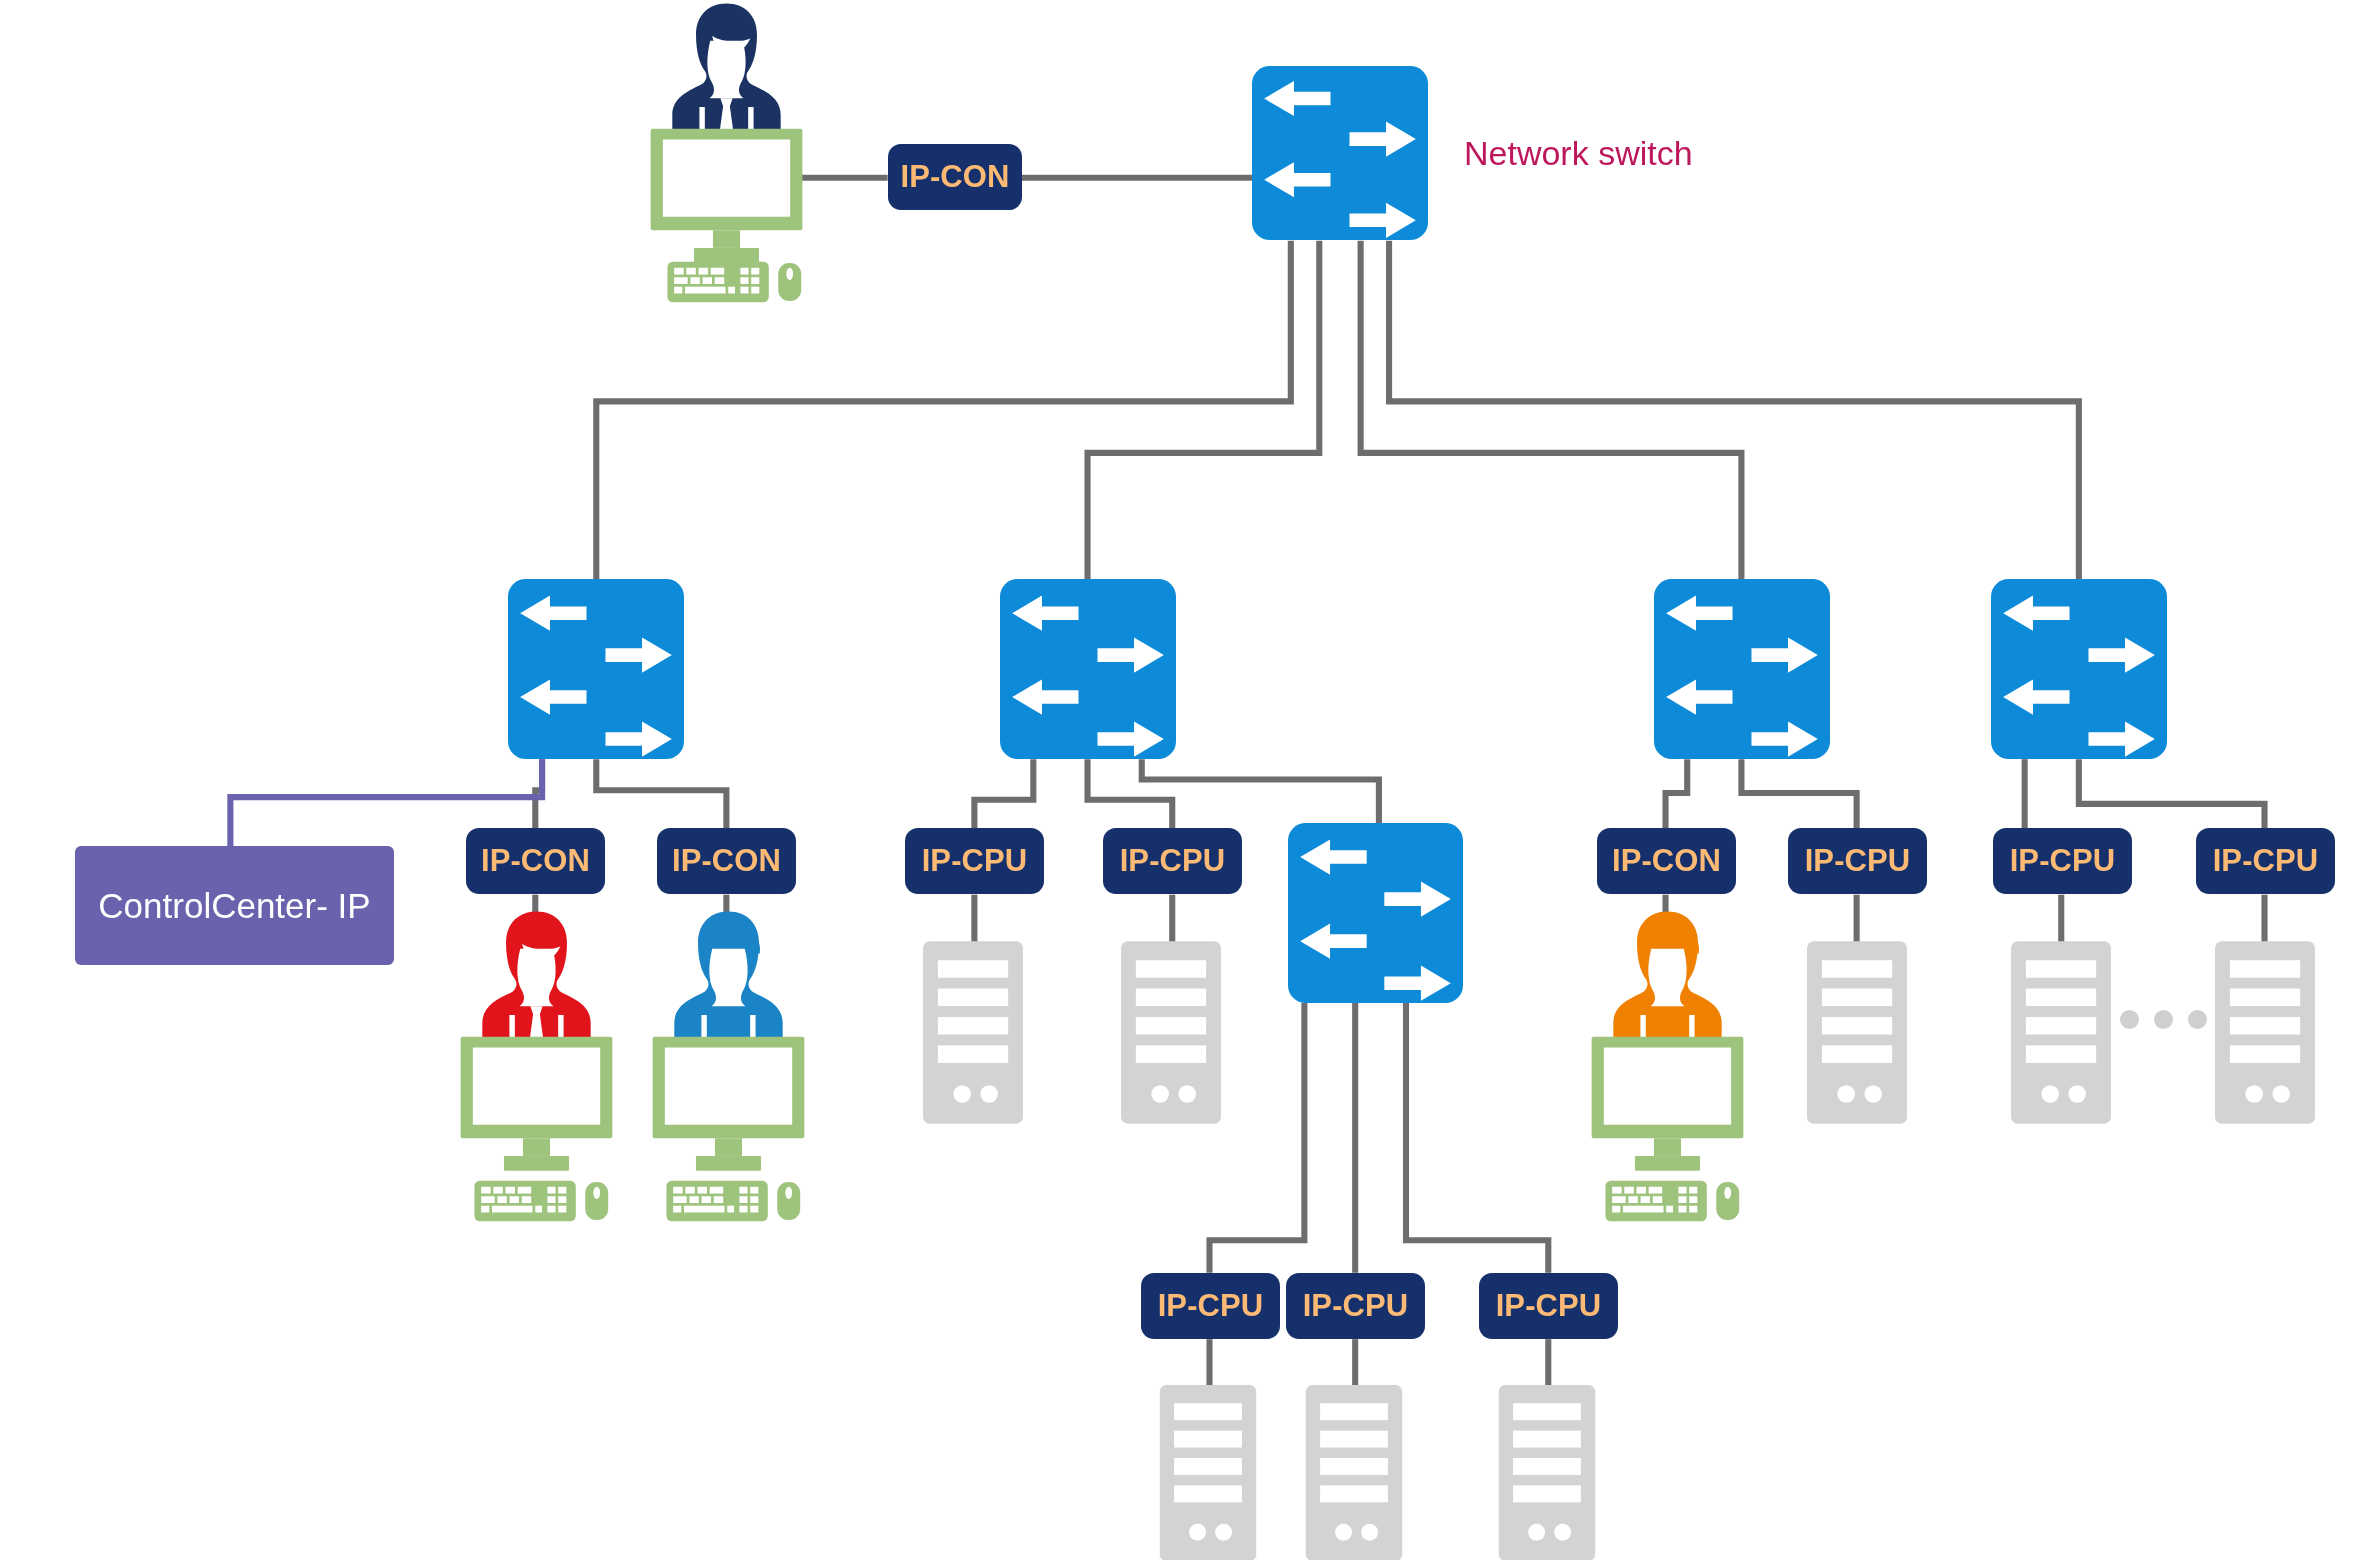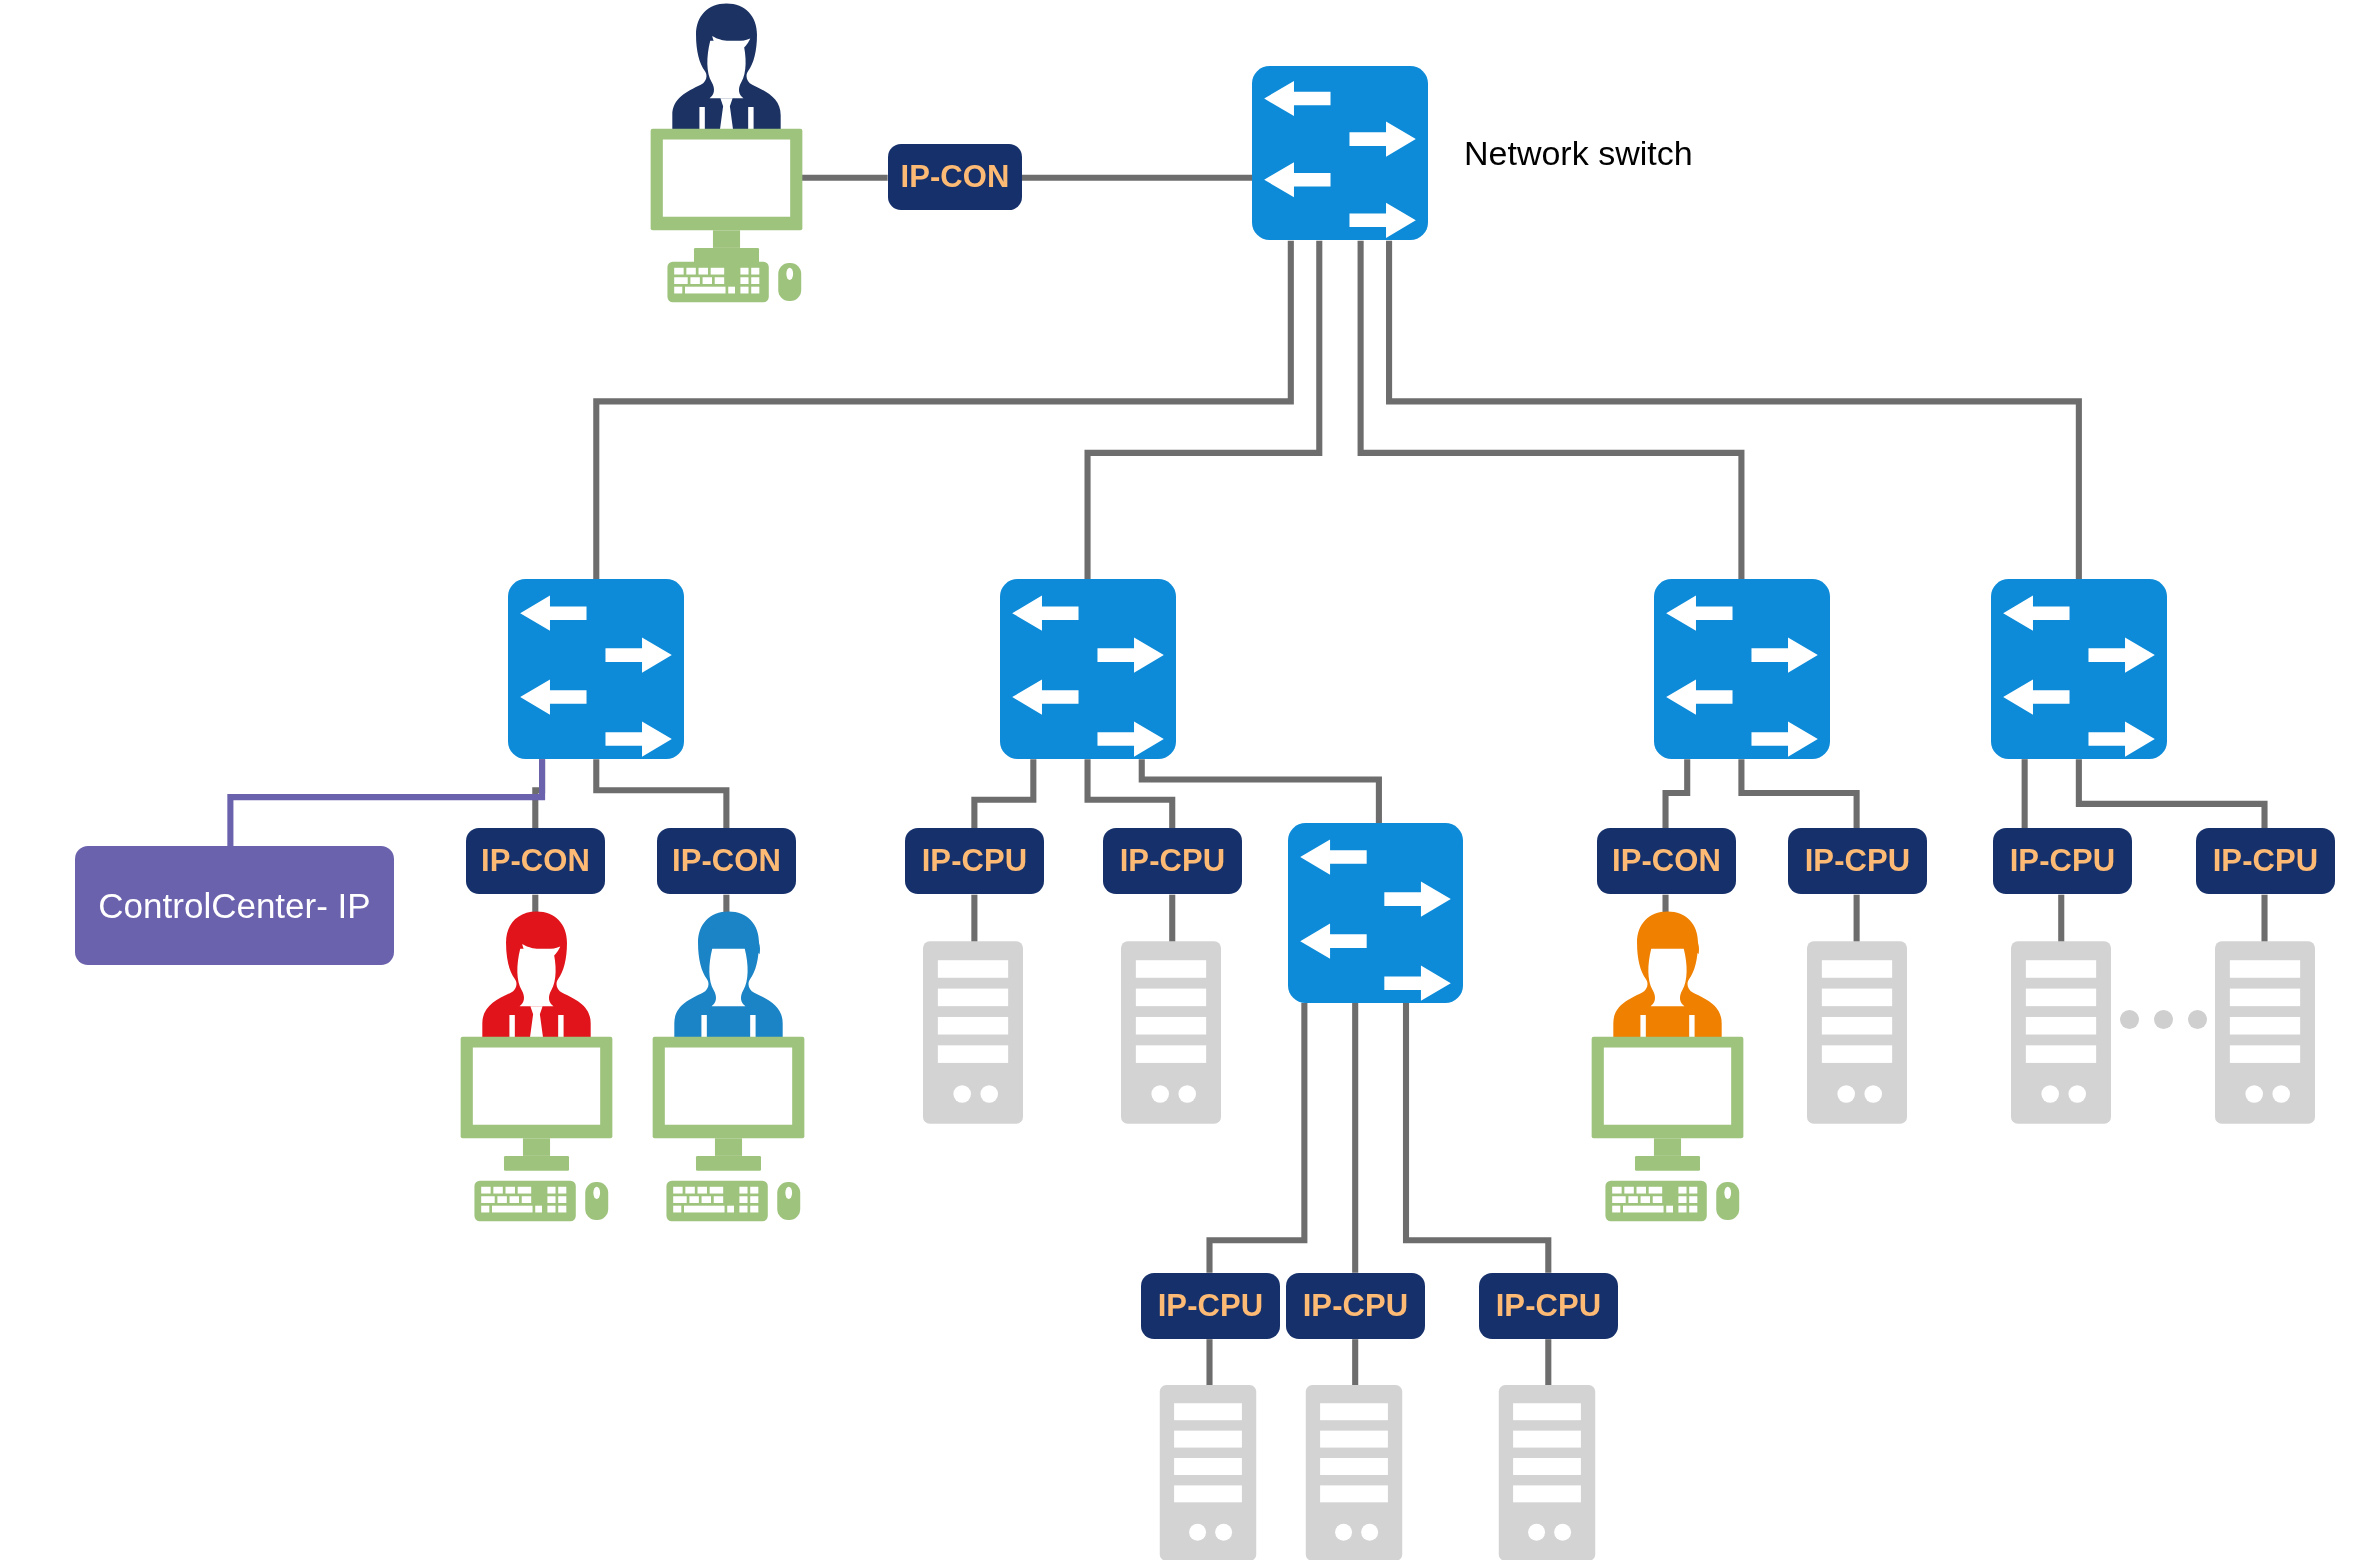--- a/index.html
+++ b/index.html
@@ -29,34 +29,34 @@
     color:#fdba74;
     display:flex;align-items:center;justify-content:center;
     font-weight:700;
     letter-spacing:0.1px;
     white-space:nowrap;
   }
 
   
   .ccbox{
     background:#6b62ad;
-    border-radius:13px;
+    border-radius:6px;
     color:#ffffff;
     display:flex;align-items:center;justify-content:center;
     text-align:center;
     font-size:35px;
     line-height:1.18;
     padding:0 15px;
     box-sizing:border-box;
   }
 
   
   .caption{
     position:absolute;
-    color:#000000;
+    color:#be185d;
     font-size:34px;
     line-height:1.22;
     white-space:pre-line;
   }
 
   
   .icon{position:absolute;}
   .icon svg{display:block;width:100%;height:100%;}
   .dots{position:absolute;display:flex;gap:15px;align-items:center;}
   .dots i{display:block;width:19px;height:19px;border-radius:50%;background:#cfcfcf;}

